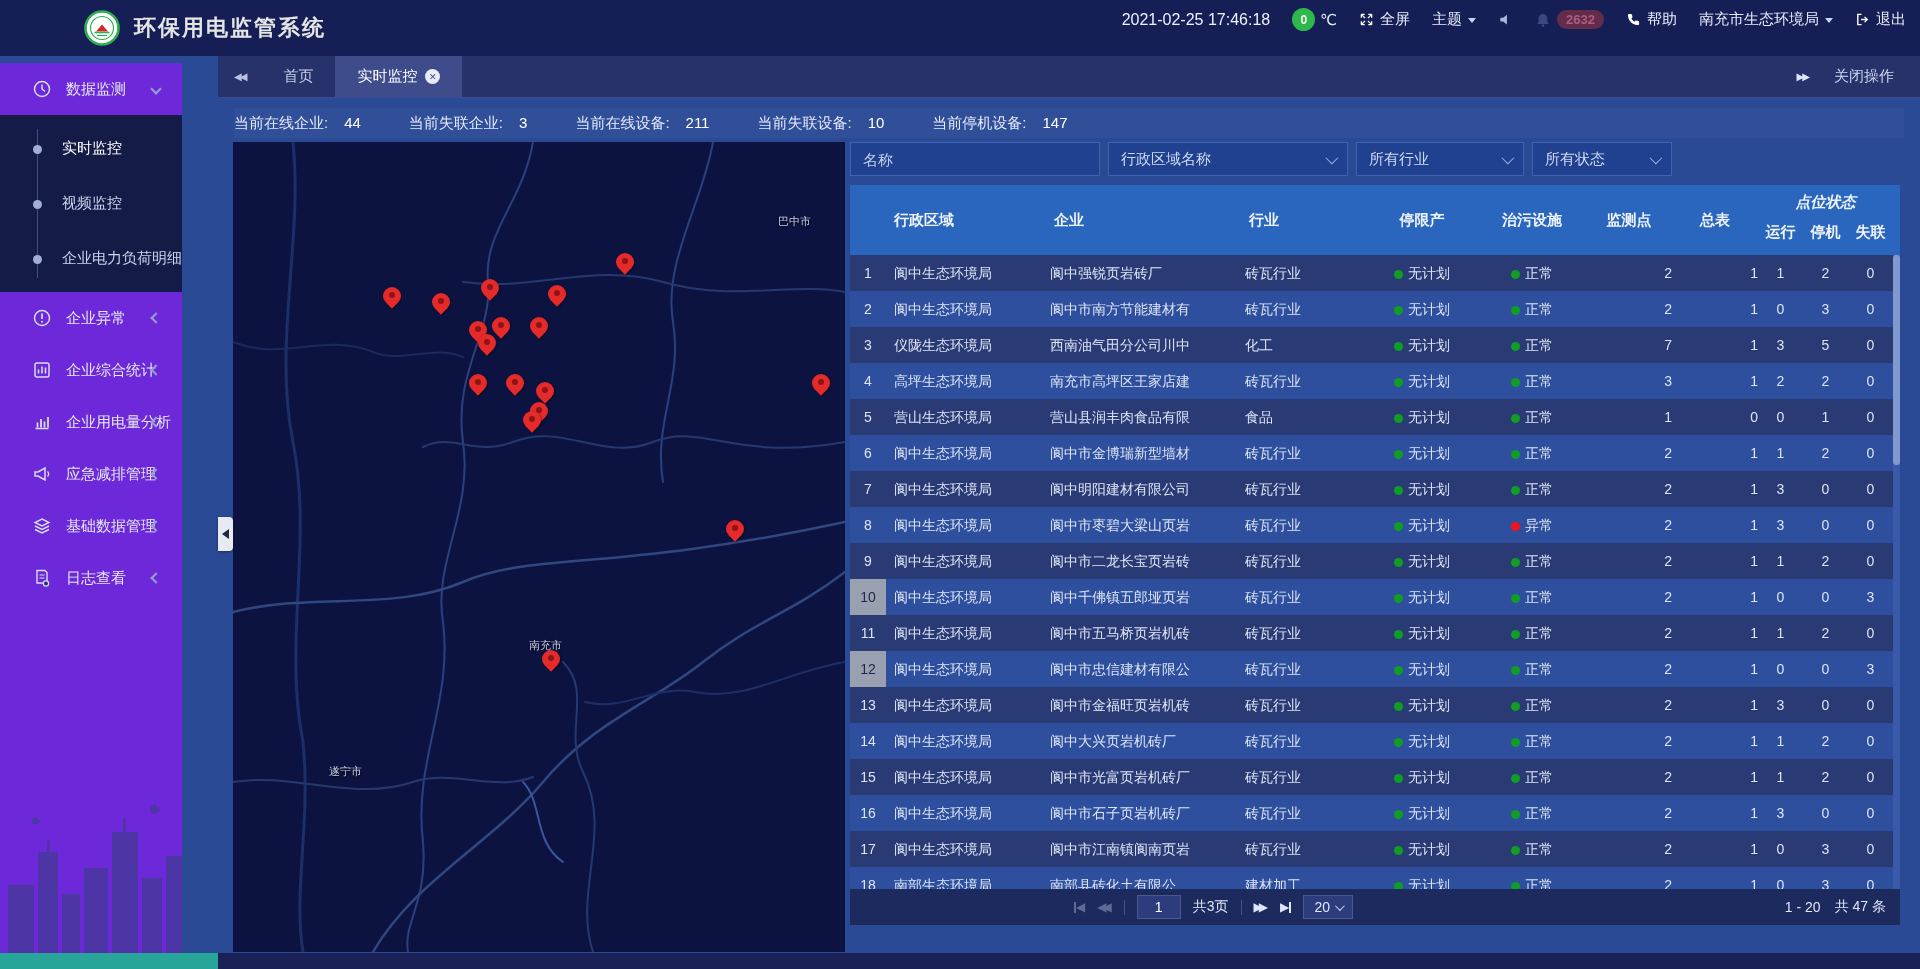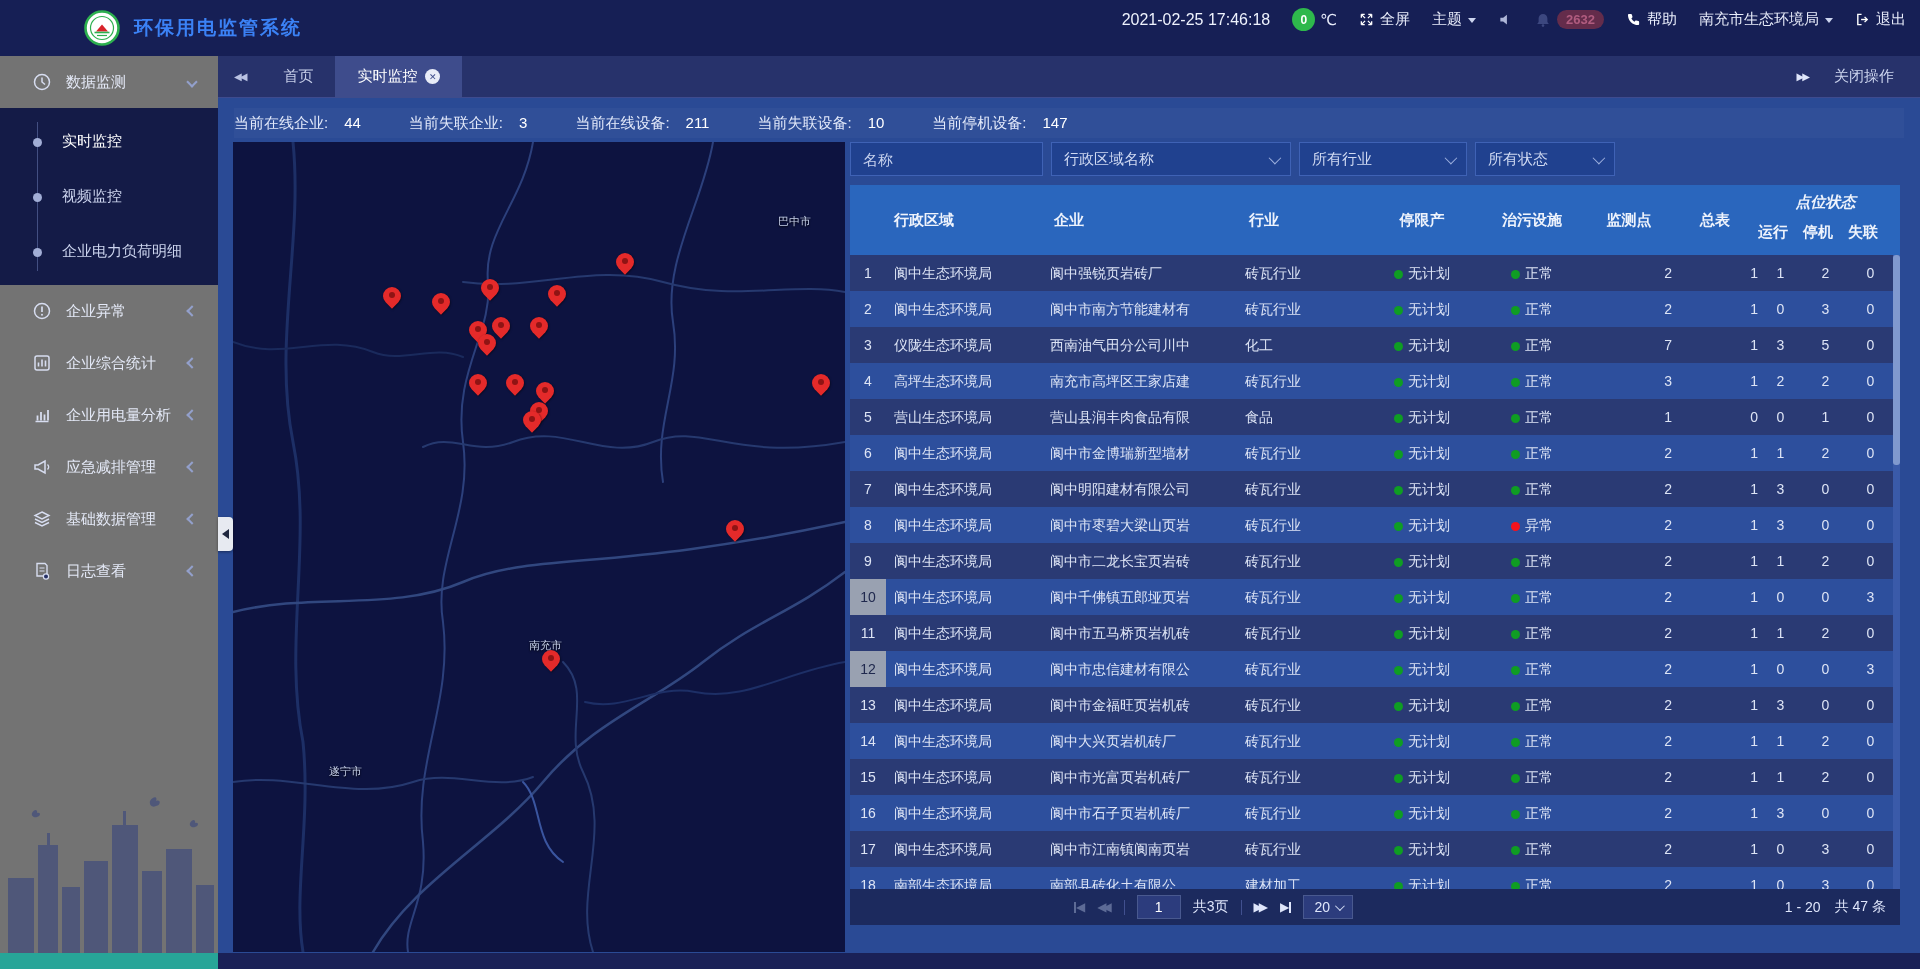--- a/index.html
+++ b/index.html
@@ -1,29 +1,29 @@
 <!DOCTYPE html>
 <html><head>
 <meta charset="utf-8">
 <style>
   *{box-sizing:border-box;margin:0;padding:0}
   html,body{width:1920px;height:969px;overflow:hidden;font-family:"Liberation Sans","DejaVu Sans",sans-serif;background:#2a4a95}
   
   .topbar{position:absolute;left:0;top:0;width:1920px;height:56px;background:#161f55;z-index:30}
   .logo{position:absolute;left:84px;top:10px;width:36px;height:36px}
-  .app-title{position:absolute;left:134px;top:0;line-height:56px;color:#3b82f6;font-size:19px;font-weight:bold;letter-spacing:2px}
+  .app-title{position:absolute;left:134px;top:0;line-height:56px;color:#e5e5e5;font-size:22px;font-weight:bold;letter-spacing:2px}
   .top-right{position:absolute;right:14px;top:0;height:39px;display:flex;align-items:center;gap:22px;color:#e8ecfa;font-size:15px}
   .datetime{font-size:16px;color:#eef2fd}
   .temp{display:flex;align-items:center;gap:5px}
   .temp-badge{width:23px;height:23px;border-radius:50%;background:#2eb84c;color:#fff;font-size:12px;font-weight:bold;display:flex;align-items:center;justify-content:center}
   .titem{display:flex;align-items:center;gap:6px;cursor:pointer;white-space:nowrap}
   .caret{display:inline-block;width:0;height:0;border:4px solid transparent;border-top:5px solid #cdd5ef;transform:translateY(3px)}
   .bell-badge{height:19px;line-height:19px;padding:0 9px;border-radius:10px;background:#642c4b;color:#b05c7f;font-size:13px;font-weight:bold}
   
-  .sidebar{position:absolute;left:0;top:56px;width:218px;height:897px;background:#737373;overflow:hidden;z-index:20}
+  .sidebar{position:absolute;left:0;top:63px;width:182px;height:897px;background:#6d28d9;overflow:hidden;z-index:20}
   .m-row{position:relative;height:52px;display:flex;align-items:center;padding-left:32px;gap:14px;color:#e4e9f7;font-size:15px;cursor:pointer}
   .m-row .mi{width:20px;height:20px;flex:0 0 20px}
   .chev{position:absolute;right:22px;width:8px;height:8px;border-left:2px solid #93a0cc;border-bottom:2px solid #93a0cc}
   .chev.down{transform:rotate(-45deg)}
   .chev.left{transform:rotate(45deg)}
   .submenu{position:relative;background:#141b47;padding:6px 0}
   .submenu::before{content:"";position:absolute;left:37px;top:14px;bottom:14px;width:1px;background:#434f82}
   .sub-item{position:relative;height:55px;display:flex;align-items:center;padding-left:62px;color:#ccd4ee;font-size:15px;cursor:pointer}
   .sub-item::before{content:"";position:absolute;left:33px;top:24px;width:9px;height:9px;border-radius:50%;background:#a2aed6}
   .sub-item.active{color:#ffffff}
@@ -48,21 +48,21 @@
   .map{position:absolute;left:15px;top:44px;width:612px;height:810px;background:#0d1340;overflow:hidden}
   .map svg.roads{position:absolute;left:0;top:0}
   .city{position:absolute;color:#c7d1ea;font-size:11px;text-shadow:0 1px 2px #000;white-space:nowrap}
   .pin{position:absolute;width:18px;height:18px;margin:-21px 0 0 -9px;z-index:5;cursor:pointer}
   .pin::before{content:"";position:absolute;inset:0;background:#e42a2a;border-radius:50% 50% 50% 0;transform:rotate(-45deg);box-shadow:0 1px 2px rgba(0,0,0,.5)}
   .pin::after{content:"";position:absolute;left:6px;top:5px;width:6px;height:6px;border-radius:50%;background:#8f1414}
   
   .rpanel{position:absolute;left:632px;top:44px;width:1050px;height:783px}
   .filters{display:flex;gap:8px;height:34px}
   .f-box{height:34px;background:#20418f;border:1px solid #3f62b5;color:#cfd9f2;font-size:15px;display:flex;align-items:center;padding:0 12px;position:relative}
-  input.f-box{width:193px;outline:none}
+  input.f-box{width:250px;outline:none}
   input.f-box::placeholder{color:#c7d2ee}
   .f-sel{justify-content:space-between;cursor:pointer}
   .f-sel .sc{width:9px;height:9px;border-right:1.5px solid #9db0de;border-bottom:1.5px solid #9db0de;transform:rotate(45deg) translateY(-2px)}
   .w240{width:240px}.w168{width:168px}.w140{width:140px}
   
   .tbl{margin-top:9px;width:1050px;position:relative}
   .thead{display:flex;height:70px;background:#2a66bd;color:#eef3fc;font-size:15px;font-weight:bold}
   .thead .hc{display:flex;align-items:center}
   .rows{height:634px;overflow:hidden;position:relative}
   .trow{display:flex;height:36px;line-height:36px;color:#dde4f5;font-size:14px;cursor:pointer}
@@ -75,21 +75,21 @@
   .c-industry{width:125px;flex:0 0 125px;padding-left:4px;white-space:nowrap;overflow:hidden}
   .c-limit{width:112px;flex:0 0 112px;text-align:center}
   .c-fac{width:108px;flex:0 0 108px;text-align:center}
   .c-points,.c-meter{width:86px;flex:0 0 86px;text-align:right}
   .c-run,.c-stop,.c-lost{width:45px;flex:0 0 45px;text-align:center}
   .hc.c-region,.hc.c-company,.hc.c-industry{padding-left:8px}
   .hc.c-limit,.hc.c-fac,.hc.c-points,.hc.c-meter{justify-content:center}
   .pg-col{width:135px;flex:0 0 135px;display:flex;flex-direction:column}
   .pg-top{height:32px;line-height:34px;text-align:center;font-style:italic}
   .pg-sub{display:flex;height:38px}
-  .pg-sub span{width:45px;text-align:left;line-height:30px}
+  .pg-sub span{width:45px;text-align:center;line-height:30px}
   .dot{display:inline-block;width:9px;height:9px;border-radius:50%;margin-right:5px;vertical-align:-1px}
   .dot.g{background:#0f9d23}
   .dot.r{background:#f5121d}
   .vscroll{position:absolute;right:0;top:70px;width:7px;height:634px;background:#3a5aa9}
   .vthumb{position:absolute;left:0;top:0;width:7px;height:210px;background:#8099cf;border-radius:3px}
   
   .pager{position:relative;height:36px;background:#1c2a5e;color:#dfe6fb;font-size:14px}
   .pg-ctrls{position:absolute;left:224px;top:0;height:36px;display:flex;align-items:center;gap:12px}
   .pbtn{display:flex;align-items:center;font-size:12px;cursor:pointer}
   .pbtn.dis{color:#5d6b96}

